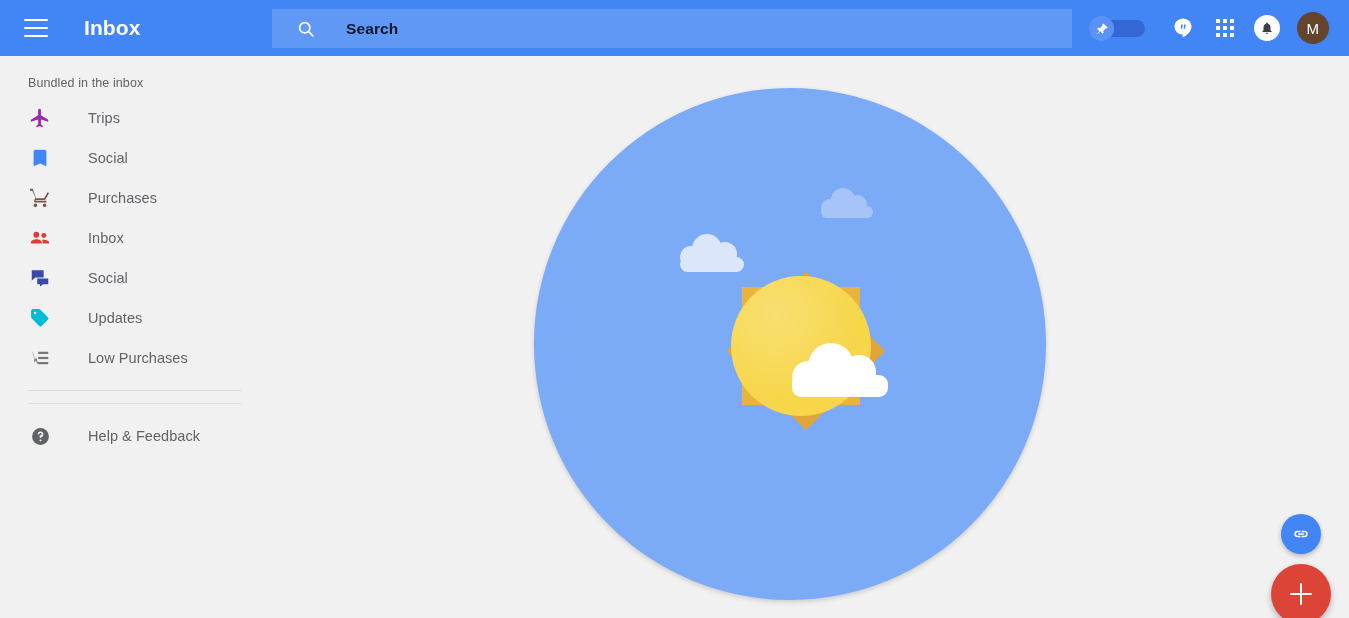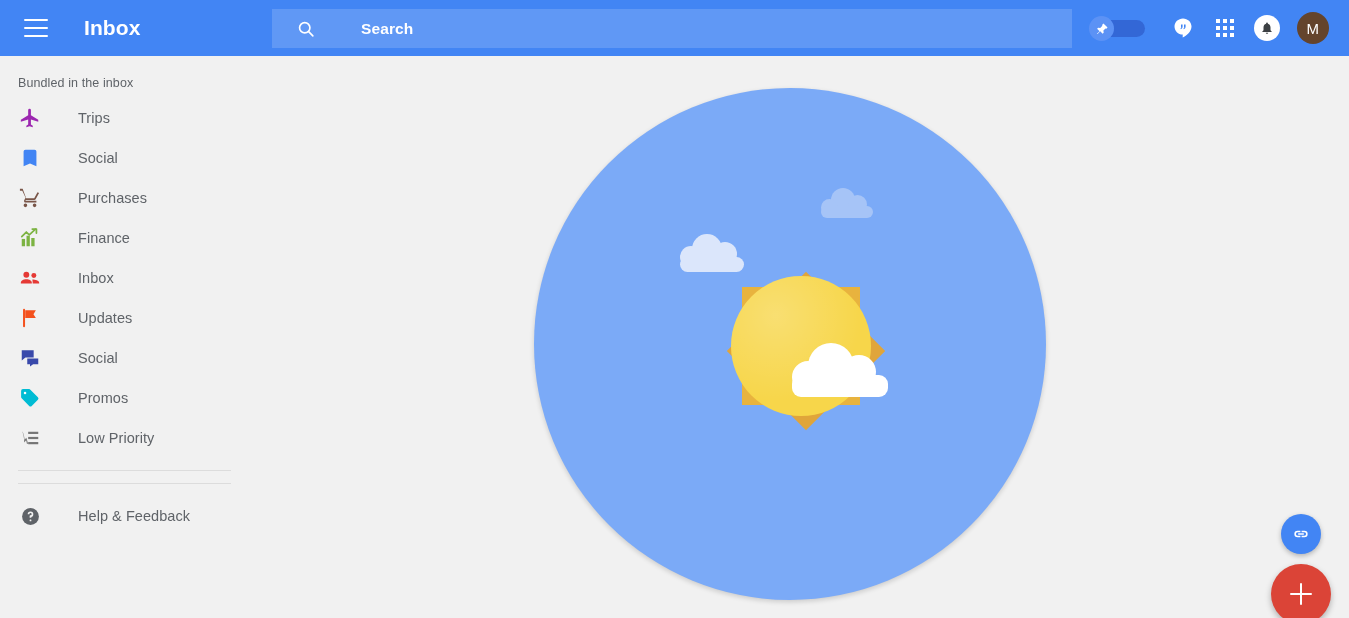--- a/index.html
+++ b/index.html
@@ -70,22 +70,22 @@
     cursor: text;
   }
   .search-icon {
     margin-left: 24px;
     width: 20px;
     height: 20px;
     flex: 0 0 20px;
     display: block;
   }
   .search-text {
-    margin-left: 45px;
-    color: #ffffff;
+    margin-left: 30px;
+    color: #0f172a;
     font-size: 15.5px;
     font-weight: bold;
     letter-spacing: 0.1px;
   }
 
   .header-right {
     position: absolute;
     right: 0;
     top: 0;
     height: 56px;
@@ -170,21 +170,21 @@
     margin-left: 8px;
     margin-right: 20px;
     cursor: pointer;
     letter-spacing: 0.3px;
   }
 
   
   .sidebar {
     position: absolute;
     top: 56px;
-    left: 6px;
+    left: 16px;
     width: 228px;
     height: 562px;
     background: #f1f1f1;
     z-index: 20;
   }
 
   .sidebar-header {
     font-size: 12.5px;
     color: #5f6368;
     padding: 20px 0 8px 12px;
@@ -421,85 +421,64 @@
 
     <div class="nav-item">
       <span class="nav-icon">
         <svg width="22" height="22" viewBox="0 0 24 24">
           <path d="M7 18a2 2 0 1 0 0 4 2 2 0 0 0 0-4zm10 0a2 2 0 1 0 0 4 2 2 0 0 0 0-4zM7.2 14.3h9.4c.8 0 1.4-.4 1.7-1.1l3.6-6.6-1.7-1-3.6 6.6H7.8L4 2H1v2h2.6l3.6 7.6-1.4 2.5C5 15.4 5.8 17 7.2 17H19v-2H7.2z" fill="#795548"></path>
         </svg>
       </span>
       <span class="nav-label">Purchases</span>
     </div>
 
-    <div class="nav-item">
-      <span class="nav-icon">
-        <svg width="22" height="22" viewBox="0 0 24 24">
-          <rect x="3" y="13" width="3.6" height="8" fill="#7cb342"></rect>
-          <rect x="8.2" y="9.5" width="3.6" height="11.5" fill="#7cb342"></rect>
-          <rect x="13.4" y="12" width="3.6" height="9" fill="#7cb342"></rect>
-          <path d="M3 10.5L8 5.5l3.2 3L18 2.4" fill="none" stroke="#7cb342" stroke-width="1.9" stroke-linecap="round" stroke-linejoin="round"></path>
-          <path d="M14.5 2.2H19v4.4" fill="none" stroke="#7cb342" stroke-width="1.9" stroke-linecap="round" stroke-linejoin="round"></path>
-        </svg>
-      </span>
-      <span class="nav-label">Finance</span>
-    </div>
 
     <div class="nav-item">
       <span class="nav-icon">
         <svg width="22" height="22" viewBox="0 0 24 24">
           <circle cx="8" cy="8.5" r="3.2" fill="#e53935"></circle>
           <circle cx="16.2" cy="9.2" r="2.7" fill="#e53935"></circle>
           <path d="M2 17.2c0-2.4 2.7-3.8 6-3.8s6 1.4 6 3.8V18H2z" fill="#e53935"></path>
           <path d="M14.6 13.6c2.9.1 7.4 1 7.4 3.7V18h-7z" fill="#e53935"></path>
         </svg>
       </span>
       <span class="nav-label">Inbox</span>
     </div>
 
-    <div class="nav-item">
-      <span class="nav-icon">
-        <svg width="22" height="22" viewBox="0 0 24 24">
-          <path d="M5.5 3v18" stroke="#f4511e" stroke-width="2.2" stroke-linecap="round"></path>
-          <path d="M6.8 3.6h11.6l-2.6 4.2 2.6 4.2H6.8z" fill="#f4511e"></path>
-        </svg>
-      </span>
-      <span class="nav-label">Updates</span>
-    </div>
 
     <div class="nav-item">
       <span class="nav-icon">
         <svg width="22" height="22" viewBox="0 0 24 24">
           <path d="M3 3.5h13v8H7l-4 3.2z" fill="#3949ab"></path>
           <path d="M9 12.5h12v6.2h-5.6L12 21.4v-2.7H9z" fill="#3949ab"></path>
         </svg>
       </span>
       <span class="nav-label">Social</span>
     </div>
 
     <div class="nav-item">
       <span class="nav-icon">
         <svg width="22" height="22" viewBox="0 0 24 24">
           <path d="M20.6 11.1L12.4 2.9A2 2 0 0 0 11 2.3H4.3a2 2 0 0 0-2 2V11a2 2 0 0 0 .6 1.4l8.2 8.2a2 2 0 0 0 2.8 0l6.7-6.7a2 2 0 0 0 0-2.8z" fill="#00bcd4"></path>
           <circle cx="6.6" cy="6.6" r="1.4" fill="#ffffff"></circle>
         </svg>
       </span>
-      <span class="nav-label">Promos</span>
+      <span class="nav-label">Updates</span>
     </div>
 
     <div class="nav-item">
       <span class="nav-icon">
         <svg width="22" height="22" viewBox="0 0 24 24">
           <rect x="10" y="5.2" width="11" height="2.4" fill="#757575"></rect>
           <rect x="10" y="10.8" width="11" height="2.4" fill="#757575"></rect>
           <rect x="10" y="16.4" width="11" height="2.4" fill="#757575"></rect>
           <path d="M3.4 4.5c1.4 3.4 2.2 7 2.2 10.6V17l2.2-2.6.9 4.2 1.2-.6-1.9-6.4-2 2.2c-.1-3.5-.9-6.9-2.6-9.3z" fill="#757575"></path>
         </svg>
       </span>
-      <span class="nav-label">Low Priority</span>
+      <span class="nav-label">Low Purchases</span>
     </div>
 
     <div class="divider"></div>
 
 
     <div class="divider"></div>
 
 
     <div class="nav-item">
       <span class="nav-icon">

